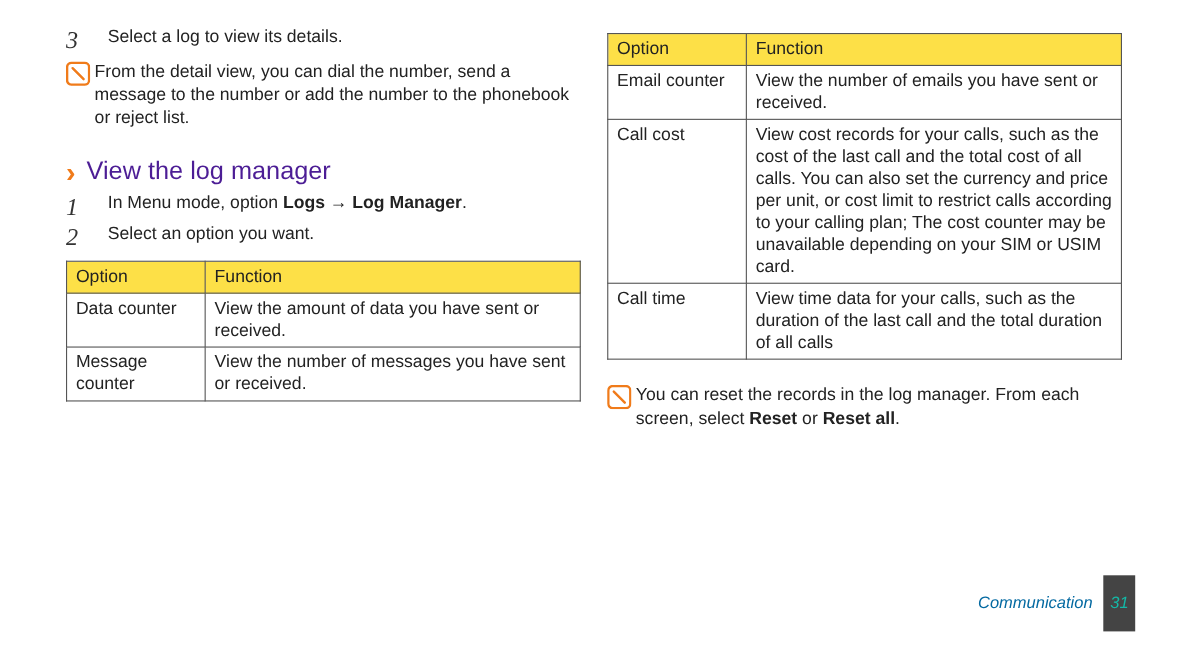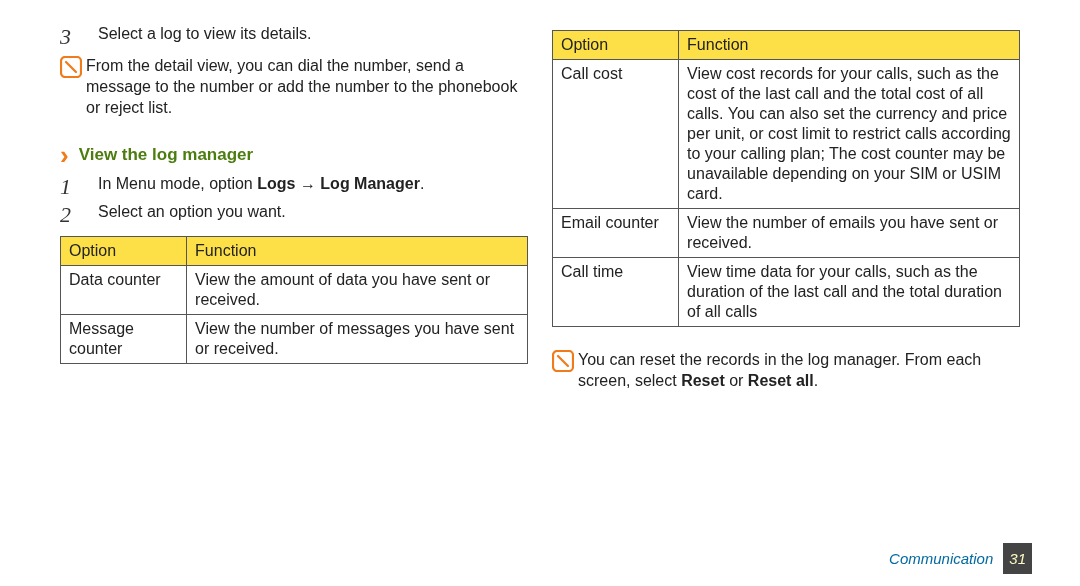--- a/index.html
+++ b/index.html
@@ -71,23 +71,23 @@
     margin-bottom: 6px;
   }
   .orange-chevron {
     color: #f07b1a;
     font-size: 26px;
     font-weight: bold;
     margin-right: 10px;
     line-height: 1;
   }
   .section-title {
-    font-size: 17px;
-    font-weight: 700;
-    color: #4d7c0f;
+    font-size: 23px;
+    font-weight: 400;
+    color: #4c1d95;
   }
   .para {
     font-size: 16px;
     line-height: 1.3;
     margin-bottom: 12px;
   }
   table.opt {
     border-collapse: collapse;
     width: 100%;
     margin-top: 6px;
@@ -114,23 +114,23 @@
     display: flex;
     align-items: center;
     gap: 10px;
   }
   .footer-section {
     font-style: italic;
     color: #0369a1;
   }
   .footer-page {
     background: #444;
-    color: #fef9c3;
+    color: #14b8a6;
     font-style: italic;
-    padding: 7px 6px;
+    padding: 17px 6px;
     font-size: 15px;
   }
   b { font-weight: 700; }
 </style>
 </head>
 <body>
 
 <div class="page">
 
   <div class="col">
@@ -197,26 +197,26 @@
       <colgroup>
           <col class="opt-col">
           <col class="fn-col">
         </colgroup>
       <tbody>
           <tr>
         <th>Option</th>
         <th>Function</th>
       </tr>
       <tr>
+        <td>Email counter</td>
+        <td>View the number of emails you have sent or received.</td>
+      </tr>
+      <tr>
         <td>Call cost</td>
         <td>View cost records for your calls, such as the cost of the last call and the total cost of all calls. You can also set the currency and price per unit, or cost limit to restrict calls according to your calling plan; The cost counter may be unavailable depending on your SIM or USIM card.</td>
-      </tr>
-      <tr>
-        <td>Email counter</td>
-        <td>View the number of emails you have sent or received.</td>
       </tr>
       <tr>
         <td>Call time</td>
         <td>View time data for your calls, such as the duration of the last call and the total duration of all calls</td>
       </tr>
     </tbody>
       </table>
 
     <div class="note" style="margin-top:23px;">
       <div class="note-icon">

